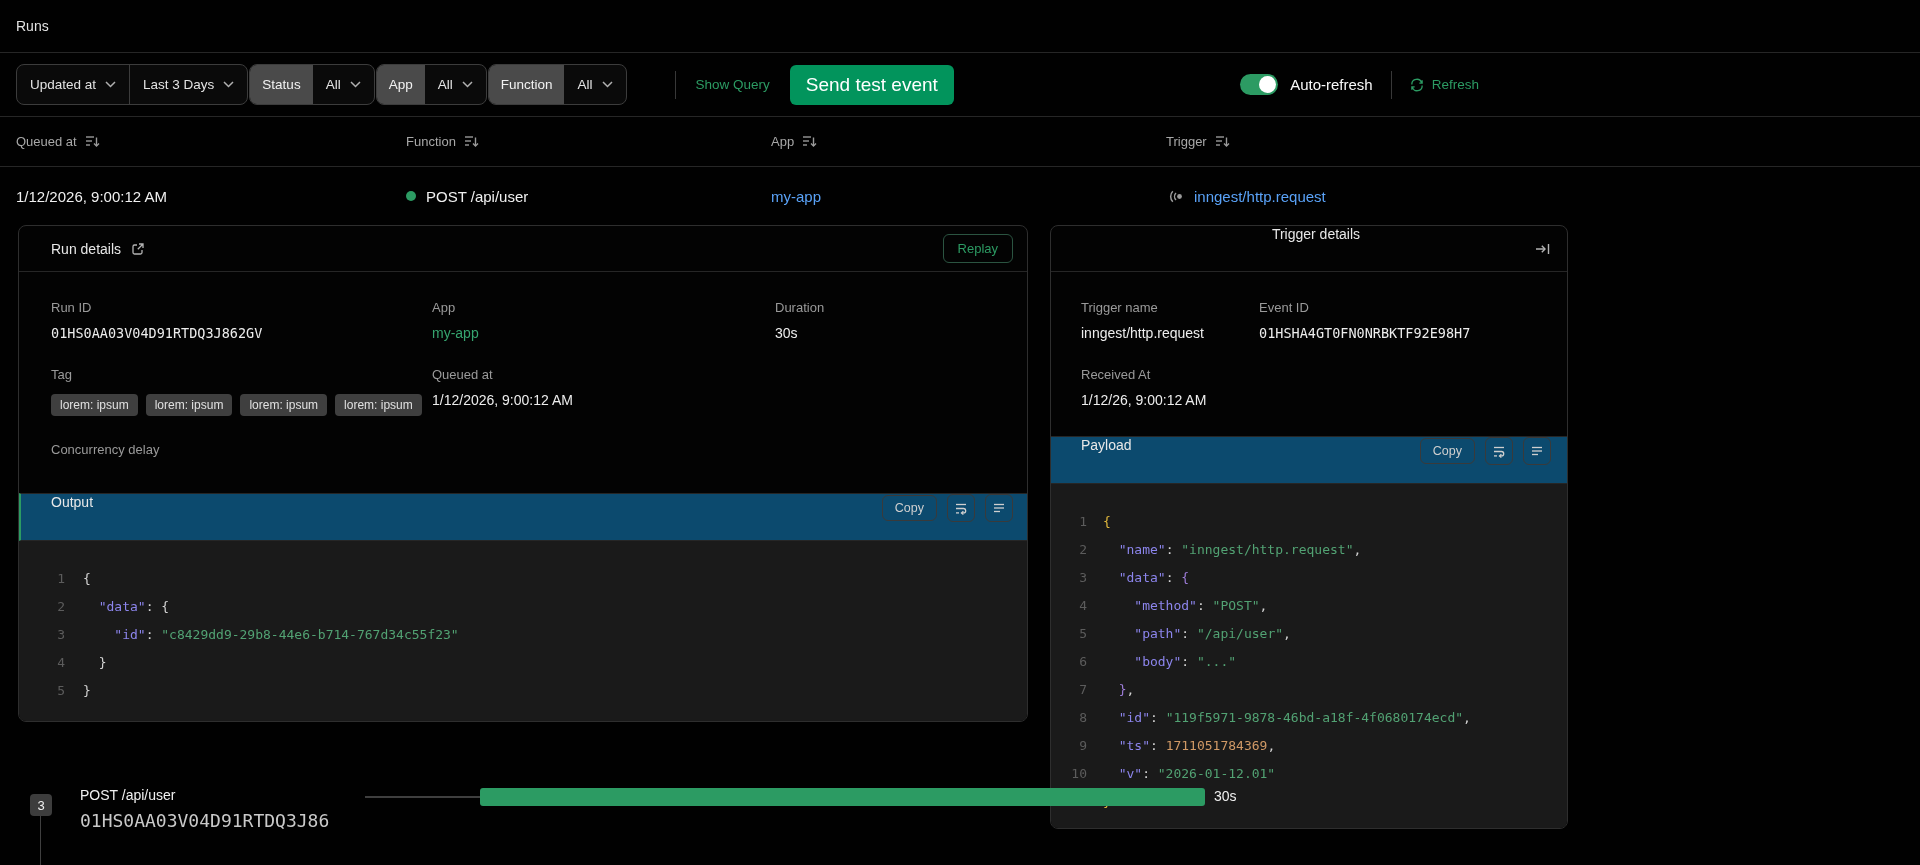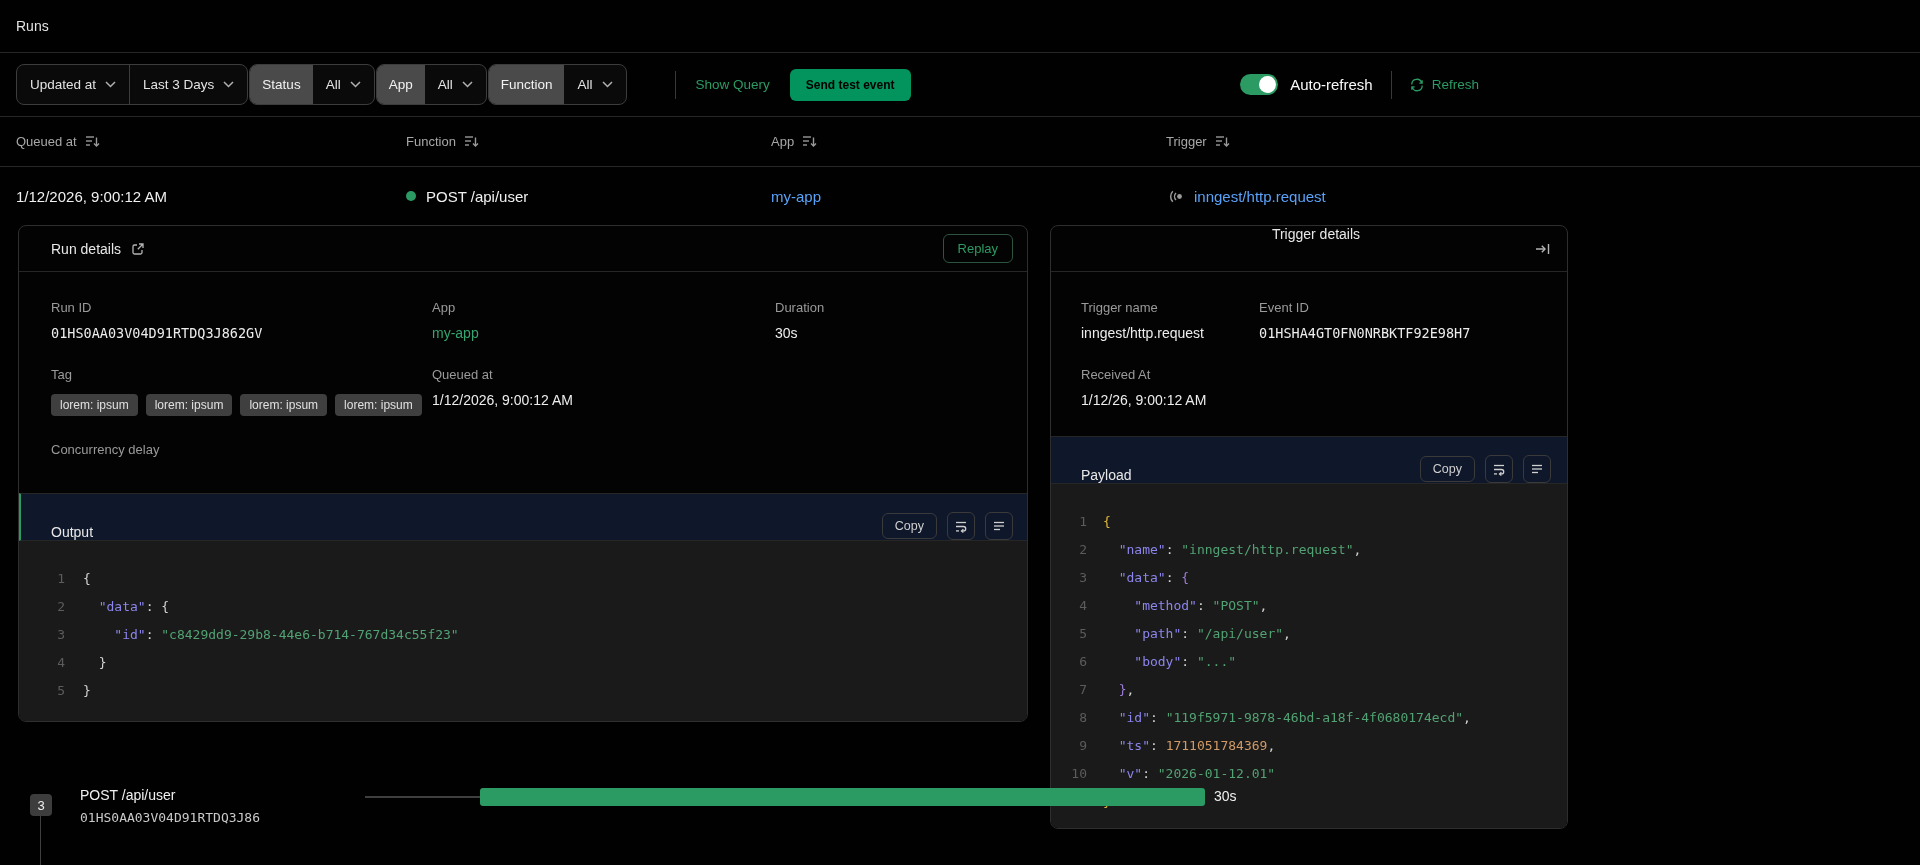--- a/index.html
+++ b/index.html
@@ -19,22 +19,22 @@
             border-radius:8px; overflow:hidden; background:#0a0a0a; }
   .fseg { display:flex; align-items:center; gap:9px; padding:0 13px; font-size:13.5px;
           color:#e3e3e3; cursor:pointer; }
   .fseg + .fseg { border-left:1px solid #3c3c3c; }
   .fchip { display:flex; align-items:center; padding:0 12px; background:#4a4a4a;
            color:#f2f2f2; font-size:13.5px; }
   .chev { width:11px; height:7px; }
   .vdiv { width:1px; height:28px; background:#383838; }
   .linklike { color:#2c9b63; font-size:13.5px; cursor:pointer; background:none; border:none;
               font-family:"Liberation Sans", sans-serif; }
-  .btn-primary { background:#02945c; color:#000000; border:none; border-radius:6px;
-                 padding:9px 16px; font-size:12px; font-weight:700; cursor:pointer;
+  .btn-primary { background:#02945c; color:#ffffff; border:none; border-radius:6px;
+                 padding:9px 16px; font-size:19px; font-weight:400; cursor:pointer;
                  font-family:"Liberation Sans", sans-serif; }
   .spacer-sm { width:46px; }
   .spacer-md { width:18px; }
   .right-cluster { margin-left:auto; margin-right:425px; display:flex; align-items:center; }
   .toggle { width:38px; height:21px; border-radius:11px; background:#2c9b63; position:relative;
             cursor:pointer; }
   .toggle .knob { position:absolute; top:2px; right:2px; width:17px; height:17px;
                   border-radius:50%; background:#fff; }
   .autorefresh-label { font-size:15px; color:#fafafa; margin:0 18px 0 12px; }
   .refresh-btn { display:flex; align-items:center; gap:8px; margin-left:18px; cursor:pointer; }
@@ -68,22 +68,22 @@
   .card-left .fields { padding:28px 32px 26px 32px; grid-template-columns:381px 343px 1fr; }
   .card-right .fields { padding:28px 30px 28px 30px; grid-template-columns:178px 1fr; }
   .field .lab { font-size:13px; color:#9a9a9a; margin-bottom:10px; }
   .field .val { font-size:14px; color:#ededed; }
   .val.vmono { font-family:"DejaVu Sans Mono", monospace; font-size:13.5px; }
   .val.vgreen { color:#36a46f; cursor:pointer; }
   .chips { display:flex; gap:8px; margin-top:12px; }
   .chip { background:#3f3f3f; color:#e0e0e0; font-size:12px; padding:4px 9px; border-radius:4px; }
   .span2 { grid-column:1 / -1; }
 
-  .section-bar { height:48px; display:flex; align-items:flex-end; border-top:1px solid #262626;
-                 border-bottom:1px solid #262626; background:#0f172a; }
+  .section-bar { height:48px; display:flex; align-items:flex-start; border-top:1px solid #262626;
+                 border-bottom:1px solid #262626; background:#0c4a6e; }
   .card-left .section-bar { padding:0 14px 0 30px; border-left:2px solid #2c9b63; }
   .card-right .section-bar { padding:0 16px 0 30px; }
   .section-title { font-size:14px; color:#e8e8e8; }
   .btn-copy { background:none; border:1px solid #3a3a3a; color:#cfcfcf; font-size:12.5px;
               border-radius:6px; padding:5px 12px; cursor:pointer;
               font-family:"Liberation Sans", sans-serif; }
   .iconbtn { width:28px; height:28px; border:1px solid #3a3a3a; border-radius:6px;
              background:none; display:flex; align-items:center; justify-content:center;
              cursor:pointer; }
 
@@ -101,21 +101,21 @@
   .tok-y { color:#e2b93d; }
   .tok-b { color:#9d7cd8; }
 
   
   .timeline { position:absolute; left:0; top:558px; width:1280px; height:82px; }
   .step-badge { position:absolute; left:30px; top:11px; width:22px; height:22px; background:#3d3d3d;
                 color:#f0f0f0; font-size:13px; border-radius:4px; display:flex; align-items:center;
                 justify-content:center; cursor:pointer; }
   .step-vline { position:absolute; left:40px; top:33px; width:1px; height:49px; background:#3f3f3f; }
   .tl-name { position:absolute; left:80px; top:4px; font-size:14px; color:#f0f0f0; }
-  .tl-id { position:absolute; left:80px; top:27px; font-size:13px; color:#c9c9c9; }
+  .tl-id { position:absolute; left:80px; top:27px; font-size:18px; color:#c9c9c9; }
   .tl-connector { position:absolute; left:365px; top:13px; width:115px; height:1.5px; background:#3f3f3f; }
   .tl-bar { position:absolute; left:480px; top:5px; width:725px; height:18px; background:#2c9b63;
             border-radius:3px; cursor:pointer; }
   .tl-duration { position:absolute; left:1214px; top:5px; font-size:14px; color:#f0f0f0; }
   svg { display:block; }
 </style>
 </head>
 <body>
 
 <div class="topbar">

